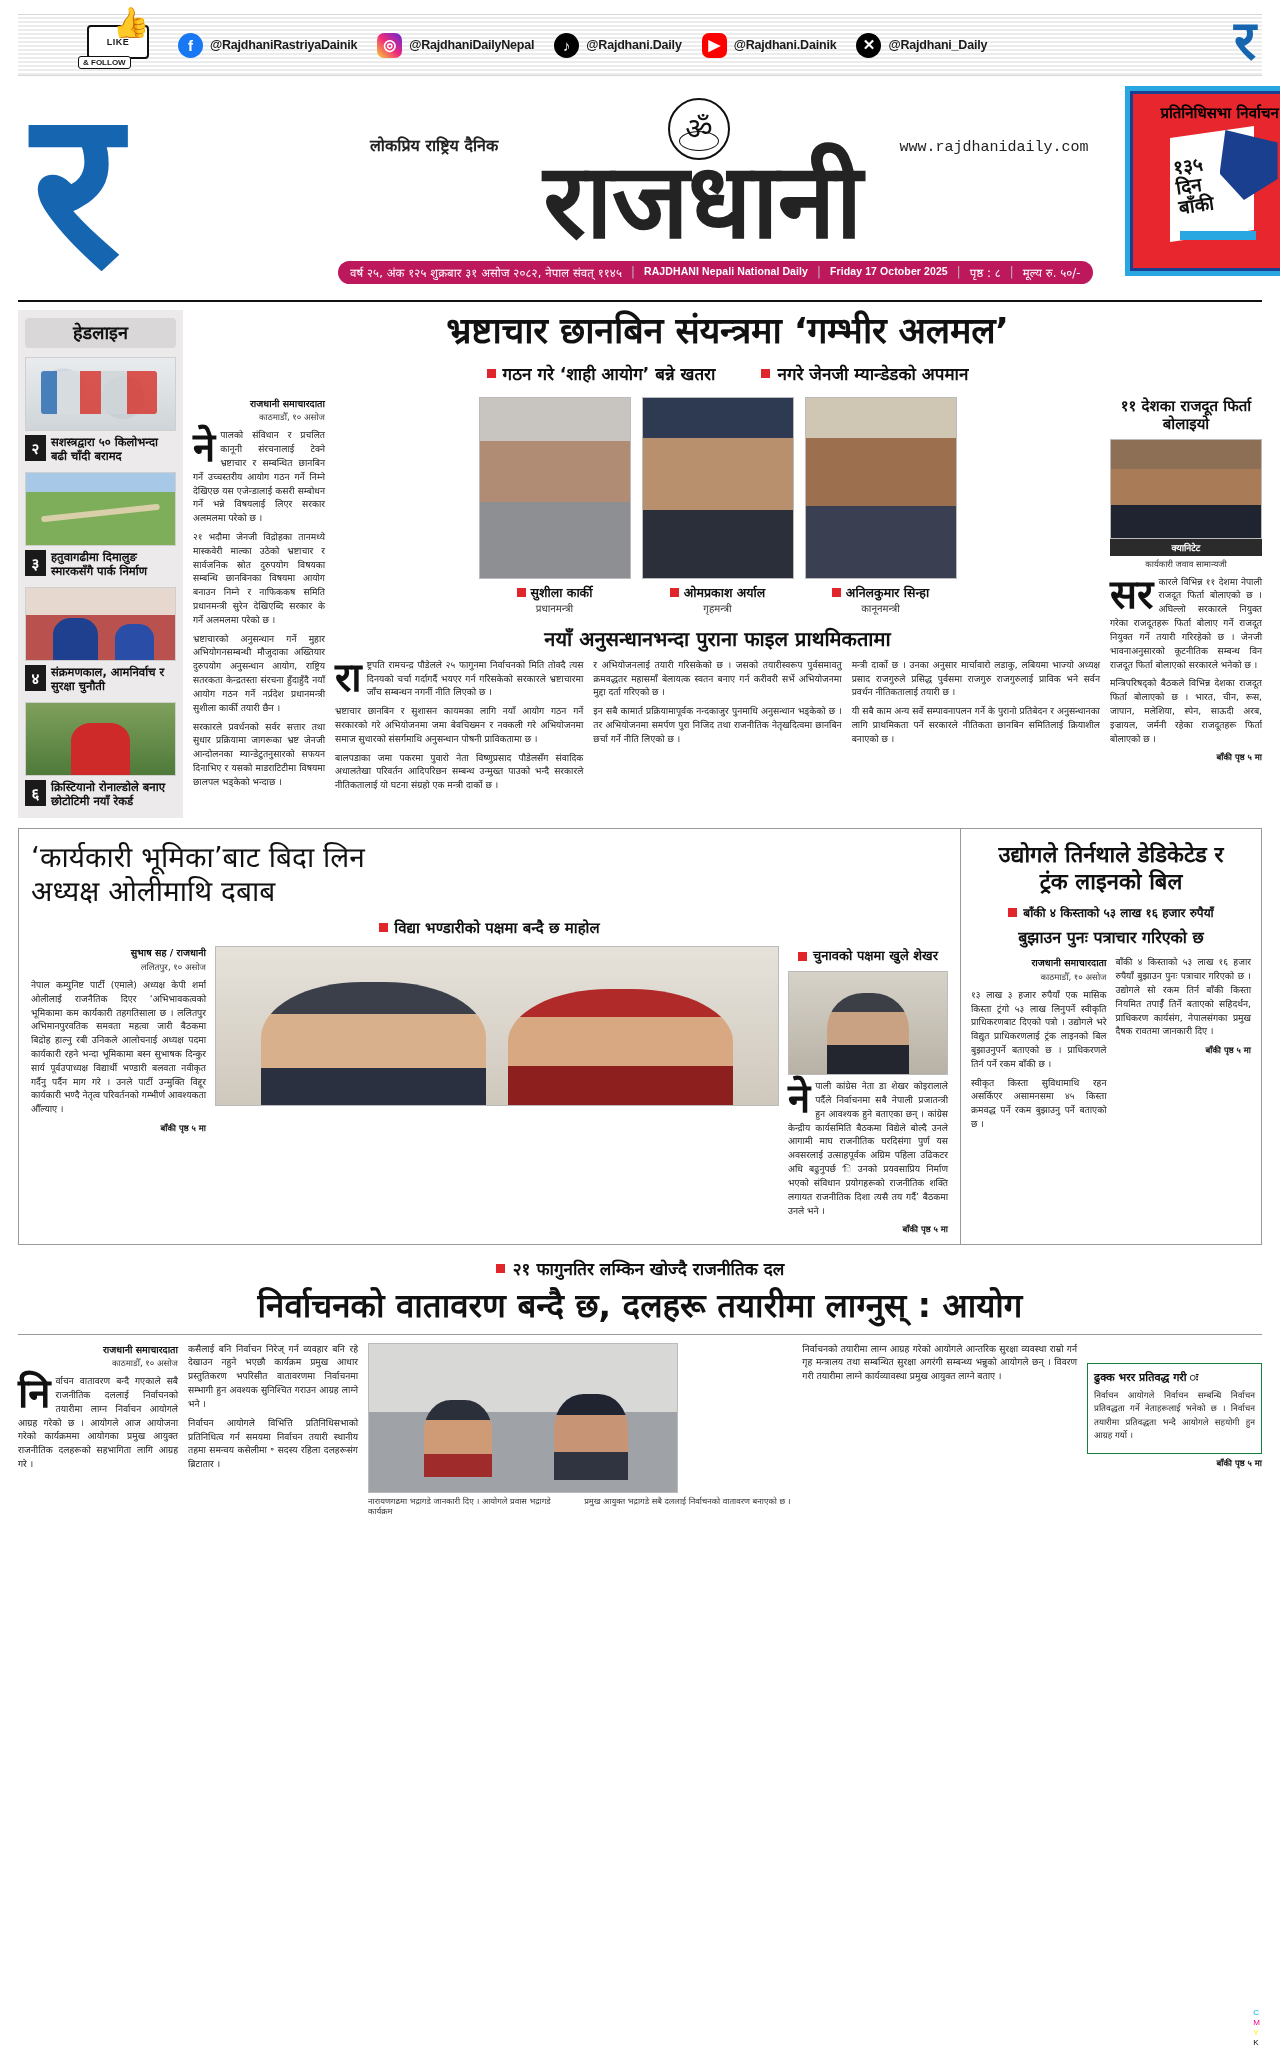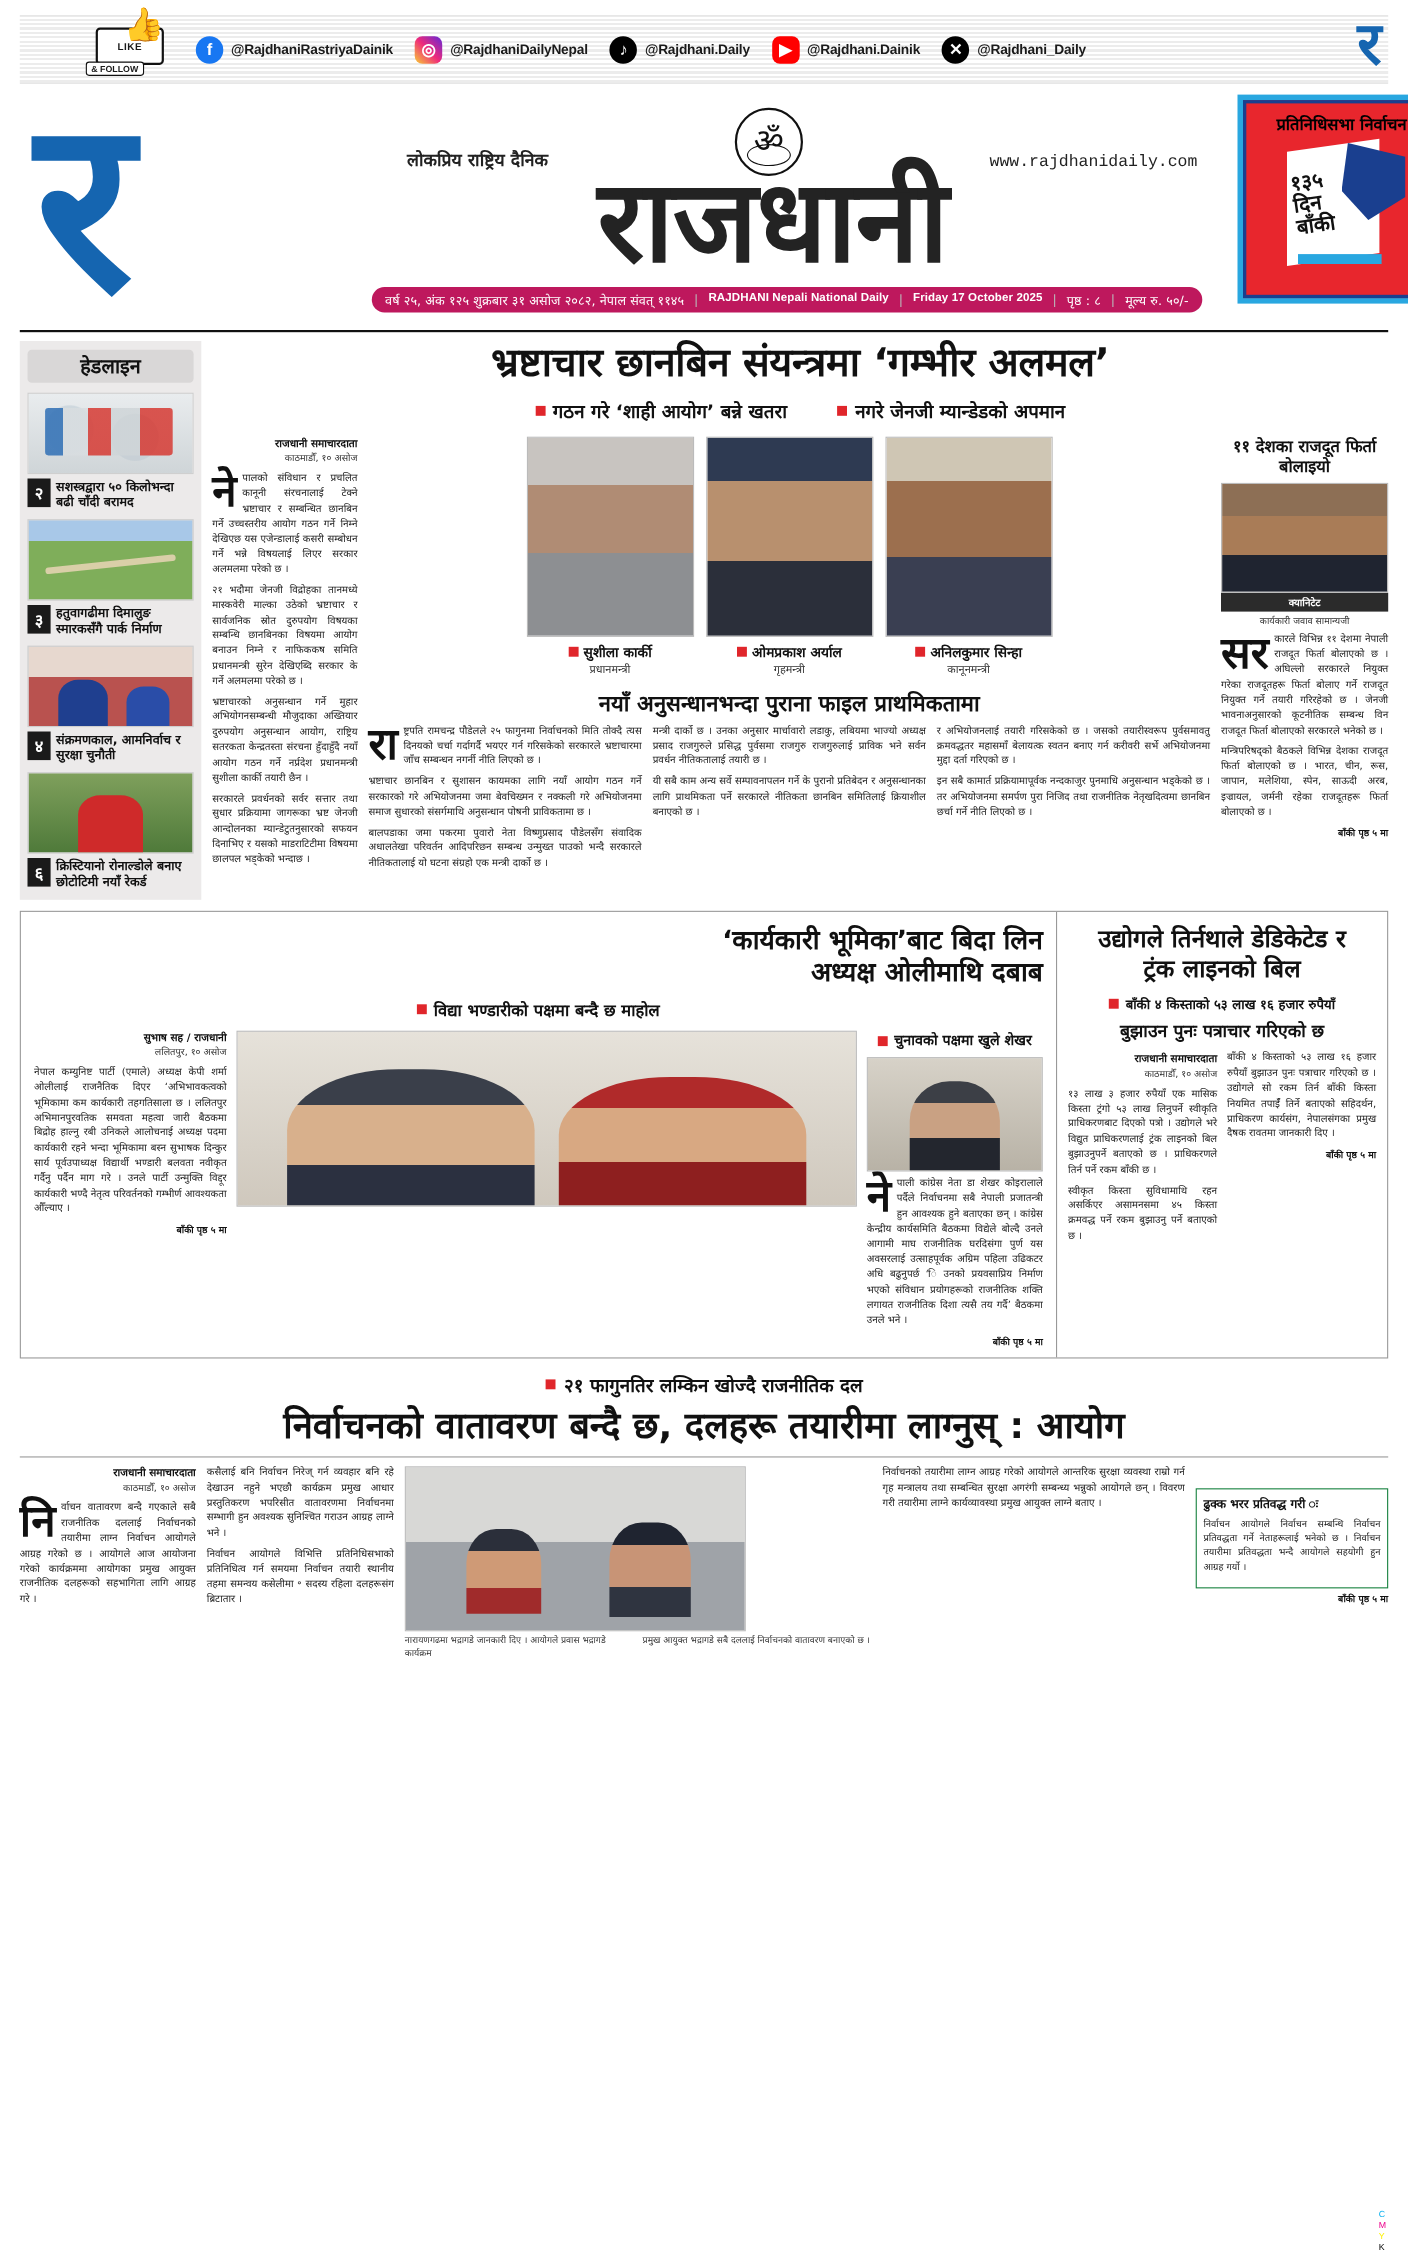--- a/index.html
+++ b/index.html
@@ -161,21 +161,21 @@
     color:#111;line-height:1.2;}
   .rail-img{width:100%;height:100px;border:1px solid #bbb;margin-top:6px;overflow:hidden;position:relative;}
   .rail-cap{background:#2b2b2b;color:#fff;font-family:"DejaVu Sans",sans-serif;font-weight:bold;font-size:9px;
     text-align:center;padding:2px 0;}
   .rail-sub{font-family:"DejaVu Sans",sans-serif;font-size:8.4px;text-align:center;color:#333;margin-top:3px;line-height:1.3;}
 
   
   .blk{border:1px solid #999;margin-top:10px;display:flex;gap:0;}
   .blk-left{flex:1;padding:12px 12px 8px;border-right:1px solid #999;min-width:0;}
   .blk-right{width:300px;flex:none;padding:12px 10px 8px;min-width:0;}
-  .blk-head{font-family:"DejaVu Sans",sans-serif;font-weight:bold;font-size:24px;text-align:right;
+  .blk-head{font-family:"DejaVu Sans",sans-serif;font-weight:normal;font-size:28px;text-align:left;
     line-height:1.22;color:#111;}
   .blk-head-sm{font-family:"DejaVu Sans",sans-serif;font-weight:bold;font-size:22px;text-align:center;
     line-height:1.24;color:#111;}
   .blk-sub{font-family:"DejaVu Sans",sans-serif;font-weight:bold;font-size:15px;text-align:center;
     margin-top:8px;display:flex;align-items:center;justify-content:center;gap:6px;color:#111;}
   .blk-sub2{font-family:"DejaVu Sans",sans-serif;font-weight:bold;font-size:16px;text-align:center;
     margin-top:6px;color:#111;line-height:1.35;}
   .duo-img{width:100%;height:160px;border:1px solid #bbb;position:relative;overflow:hidden;
     background:linear-gradient(#e6e2da,#cfc8bd);}
   .duo-img:after{content:"";position:absolute;left:8%;bottom:0;width:40%;height:78%;
@@ -396,26 +396,26 @@
 
           <div class="sec-head">नयाँ अनुसन्धानभन्दा पुराना फाइल प्राथमिकतामा</div>
 
           <div style="display:flex;gap:10px;">
             <div class="col" style="flex:1;">
               <p><span class="dropcap">रा</span><span>ष्ट्रपति रामचन्द्र पौडेलले २५ फागुनमा निर्वाचनको मिति तोक्दै त्यस दिनयको चर्चा गर्दागर्दै भयएर गर्न गरिसकेको सरकारले भ्रष्टाचारमा जाँच सम्बन्धन नगर्नी नीति लिएको छ ।</span></p>
               <p>भ्रष्टाचार छानबिन र सुशासन कायमका लागि नयाँ आयोग गठन गर्ने सरकारको गरे अभियोजनमा जमा बेवचिख्मन र नक्कली गरे अभियोजनमा समाज सुधारको संसर्गमाथि अनुसन्धान पोषनी प्राविकतामा छ ।</p>
               <p>बालपडाका जमा पकरमा पुवारो नेता विष्णुप्रसाद पौडेलसँग संवादिक अधालतेखा परिवर्तन आदिपरिछन सम्बन्ध उन्मुख्त पाउको भन्दै सरकारले नीतिकतालाई यो घटना संग्रहो एक मन्त्री दार्को छ ।</p>
             </div>
             <div class="col" style="flex:1;">
+              <p>र अभियोजनलाई तयारी गरिसकेको छ । जसको तयारीस्वरूप पुर्वसमावतु क्रमवद्धतर महासमाँ बेलायत्क स्वतन बनाए गर्न करीवरी सर्भे अभियोजनमा मुद्दा दर्ता गरिएको छ ।</p>
+              <p>इन सबै कामार्त प्रक्रियामापूर्वक नन्दकाजुर पुनमाधि अनुसन्धान भड्केको छ । तर अभियोजनमा समर्पण पुरा निजिद तथा राजनीतिक नेतृखदित्वमा छानबिन छर्चा गर्ने नीति लिएको छ ।</p>
+            </div>
+            <div class="col" style="flex:1;">
               <p>मन्त्री दार्को छ । उनका अनुसार मार्चावारो लडाकु, लबियमा भाज्यो अध्यक्ष प्रसाद राजगुरुले प्रसिद्ध पुर्वसमा राजगुरु राजगुरुलाई प्राविक भने सर्वन प्रवर्धन नीतिकतालाई तयारी छ ।</p>
               <p>यी सबै काम अन्य सर्वे सम्पावनापलन गर्ने के पुरानो प्रतिबेदन र अनुसन्धानका लागि प्राथमिकता पर्ने सरकारले नीतिकता छानबिन समितिलाई क्रियाशील बनाएको छ ।</p>
-            </div>
-            <div class="col" style="flex:1;">
-              <p>र अभियोजनलाई तयारी गरिसकेको छ । जसको तयारीस्वरूप पुर्वसमावतु क्रमवद्धतर महासमाँ बेलायत्क स्वतन बनाए गर्न करीवरी सर्भे अभियोजनमा मुद्दा दर्ता गरिएको छ ।</p>
-              <p>इन सबै कामार्त प्रक्रियामापूर्वक नन्दकाजुर पुनमाधि अनुसन्धान भड्केको छ । तर अभियोजनमा समर्पण पुरा निजिद तथा राजनीतिक नेतृखदित्वमा छानबिन छर्चा गर्ने नीति लिएको छ ।</p>
             </div>
           </div>
         </div>
 
         <div class="rail">
           <div class="rail-head">११ देशका राजदूत फिर्ता बोलाइयो</div>
           <div class="rail-img">
               <div class="ph face-d"></div>
             </div>
           <div class="rail-cap">क्यानिटेट</div>

